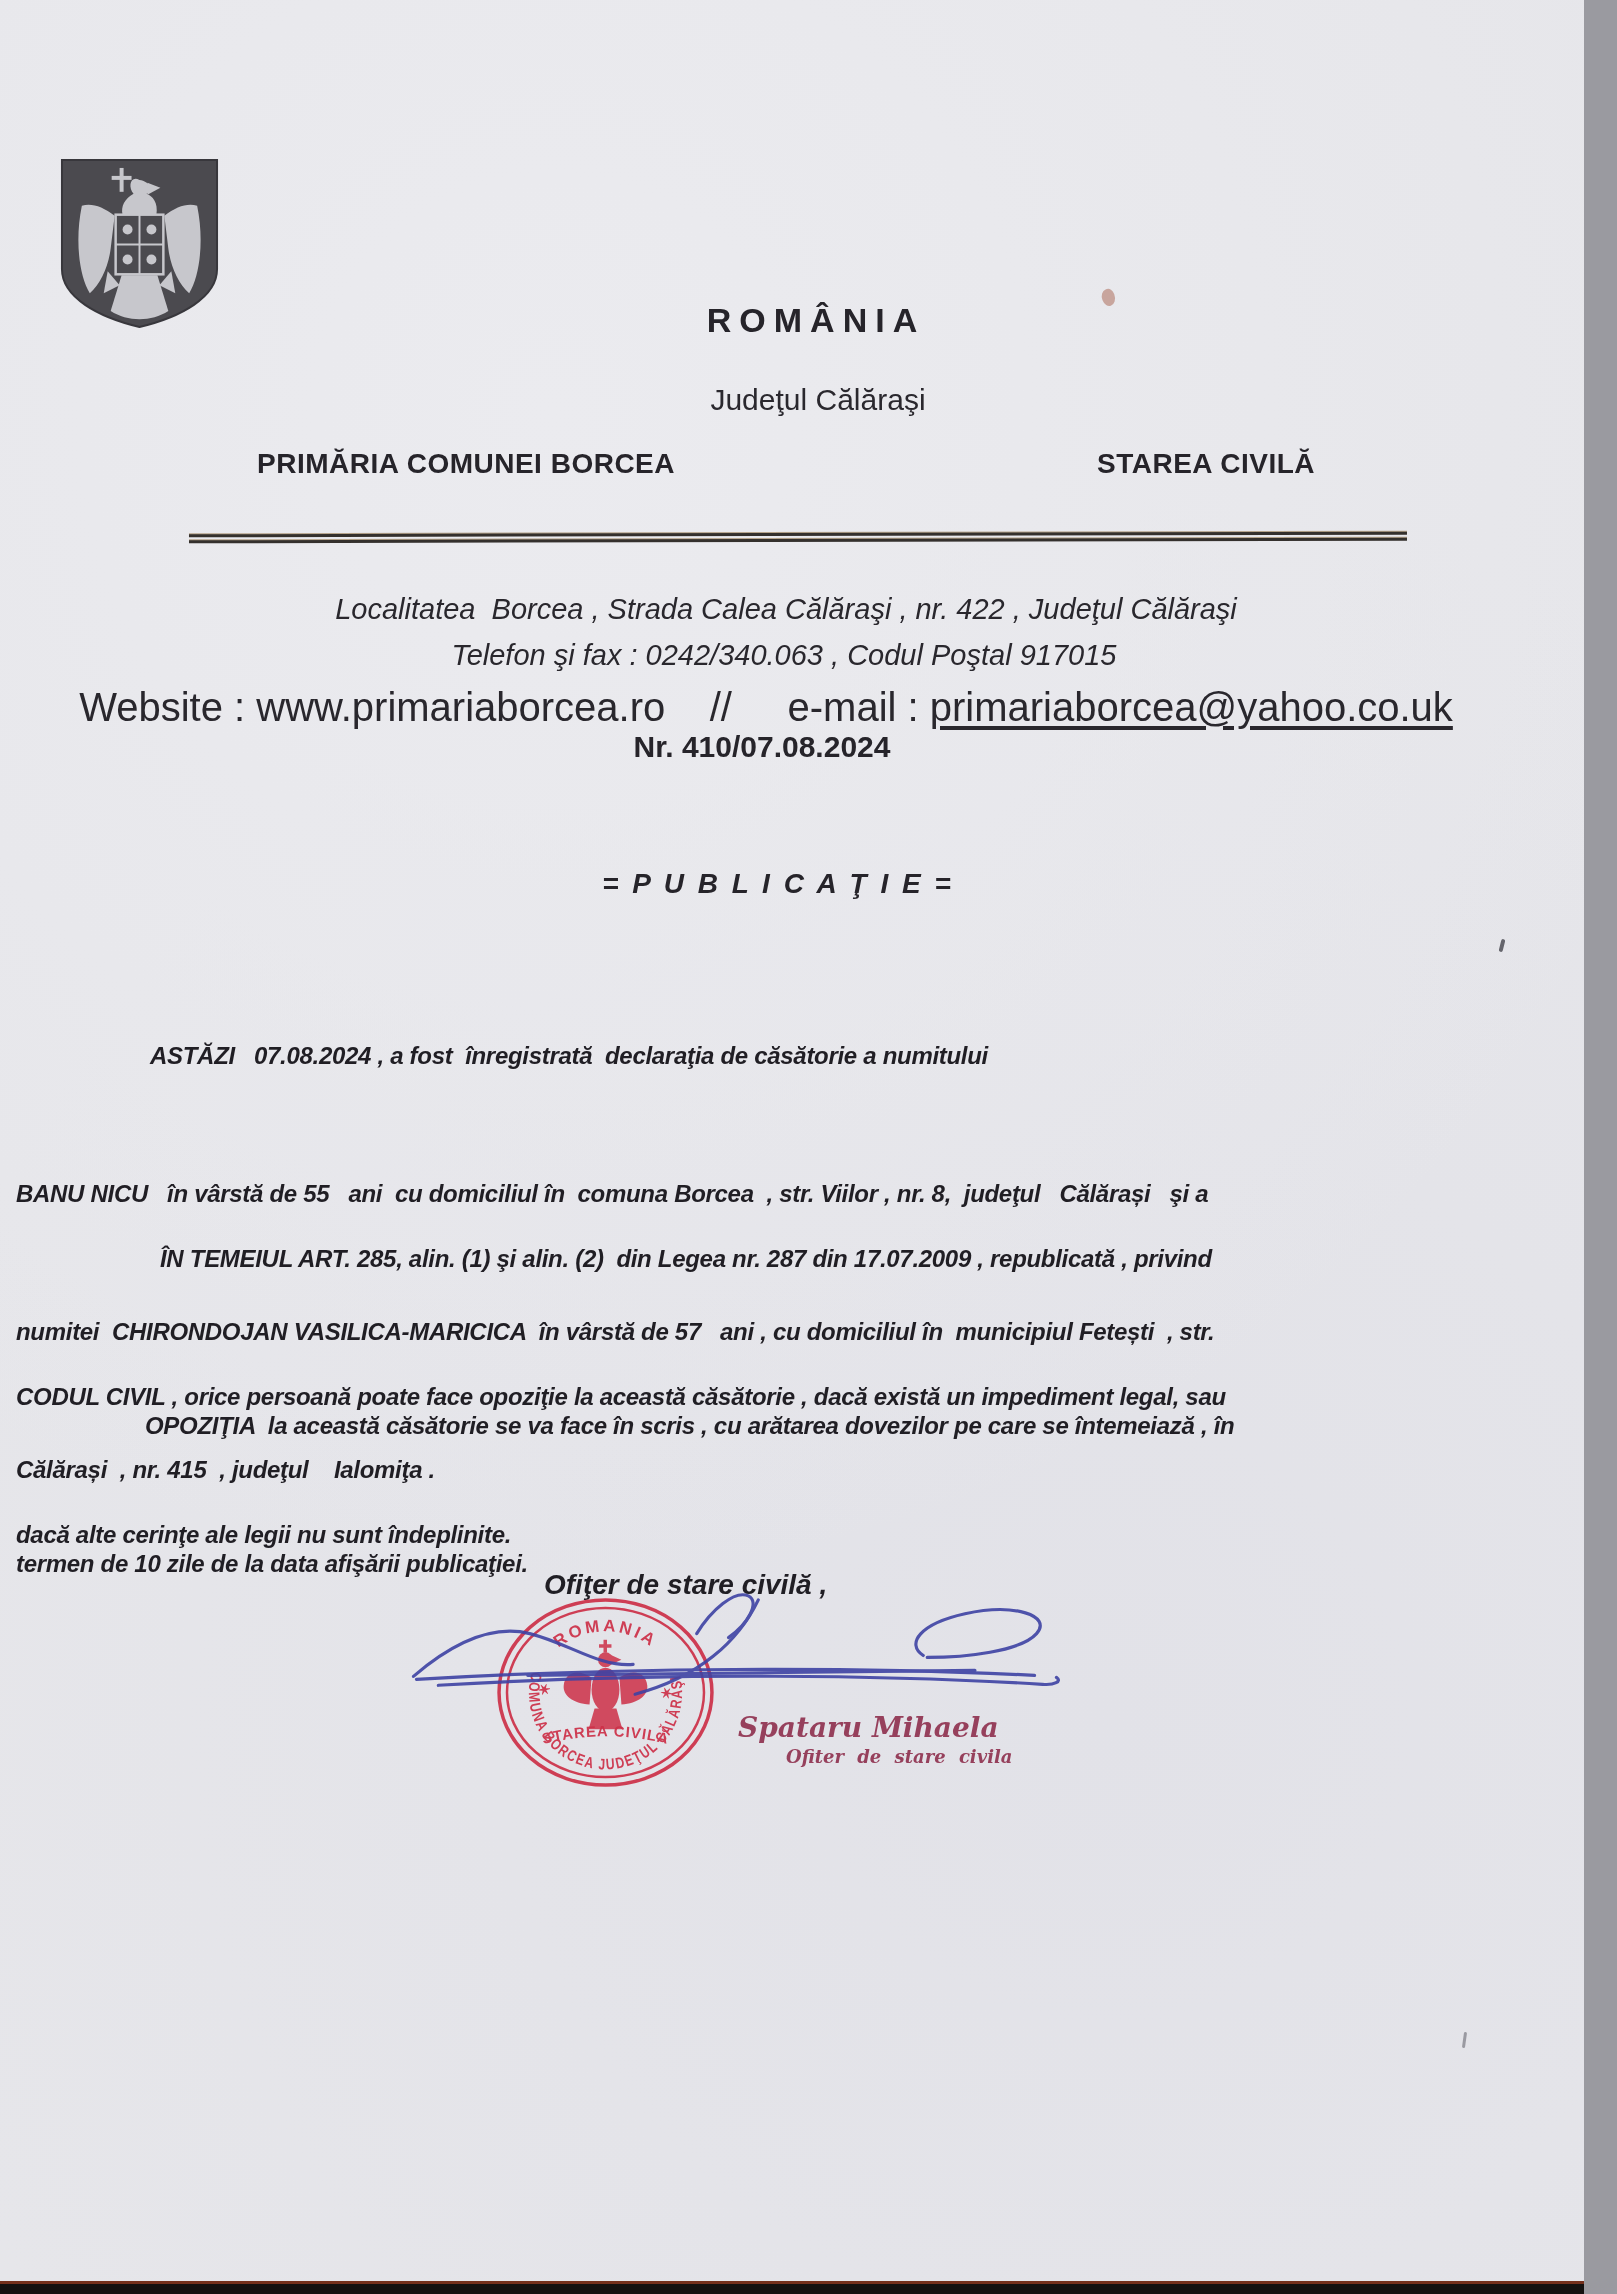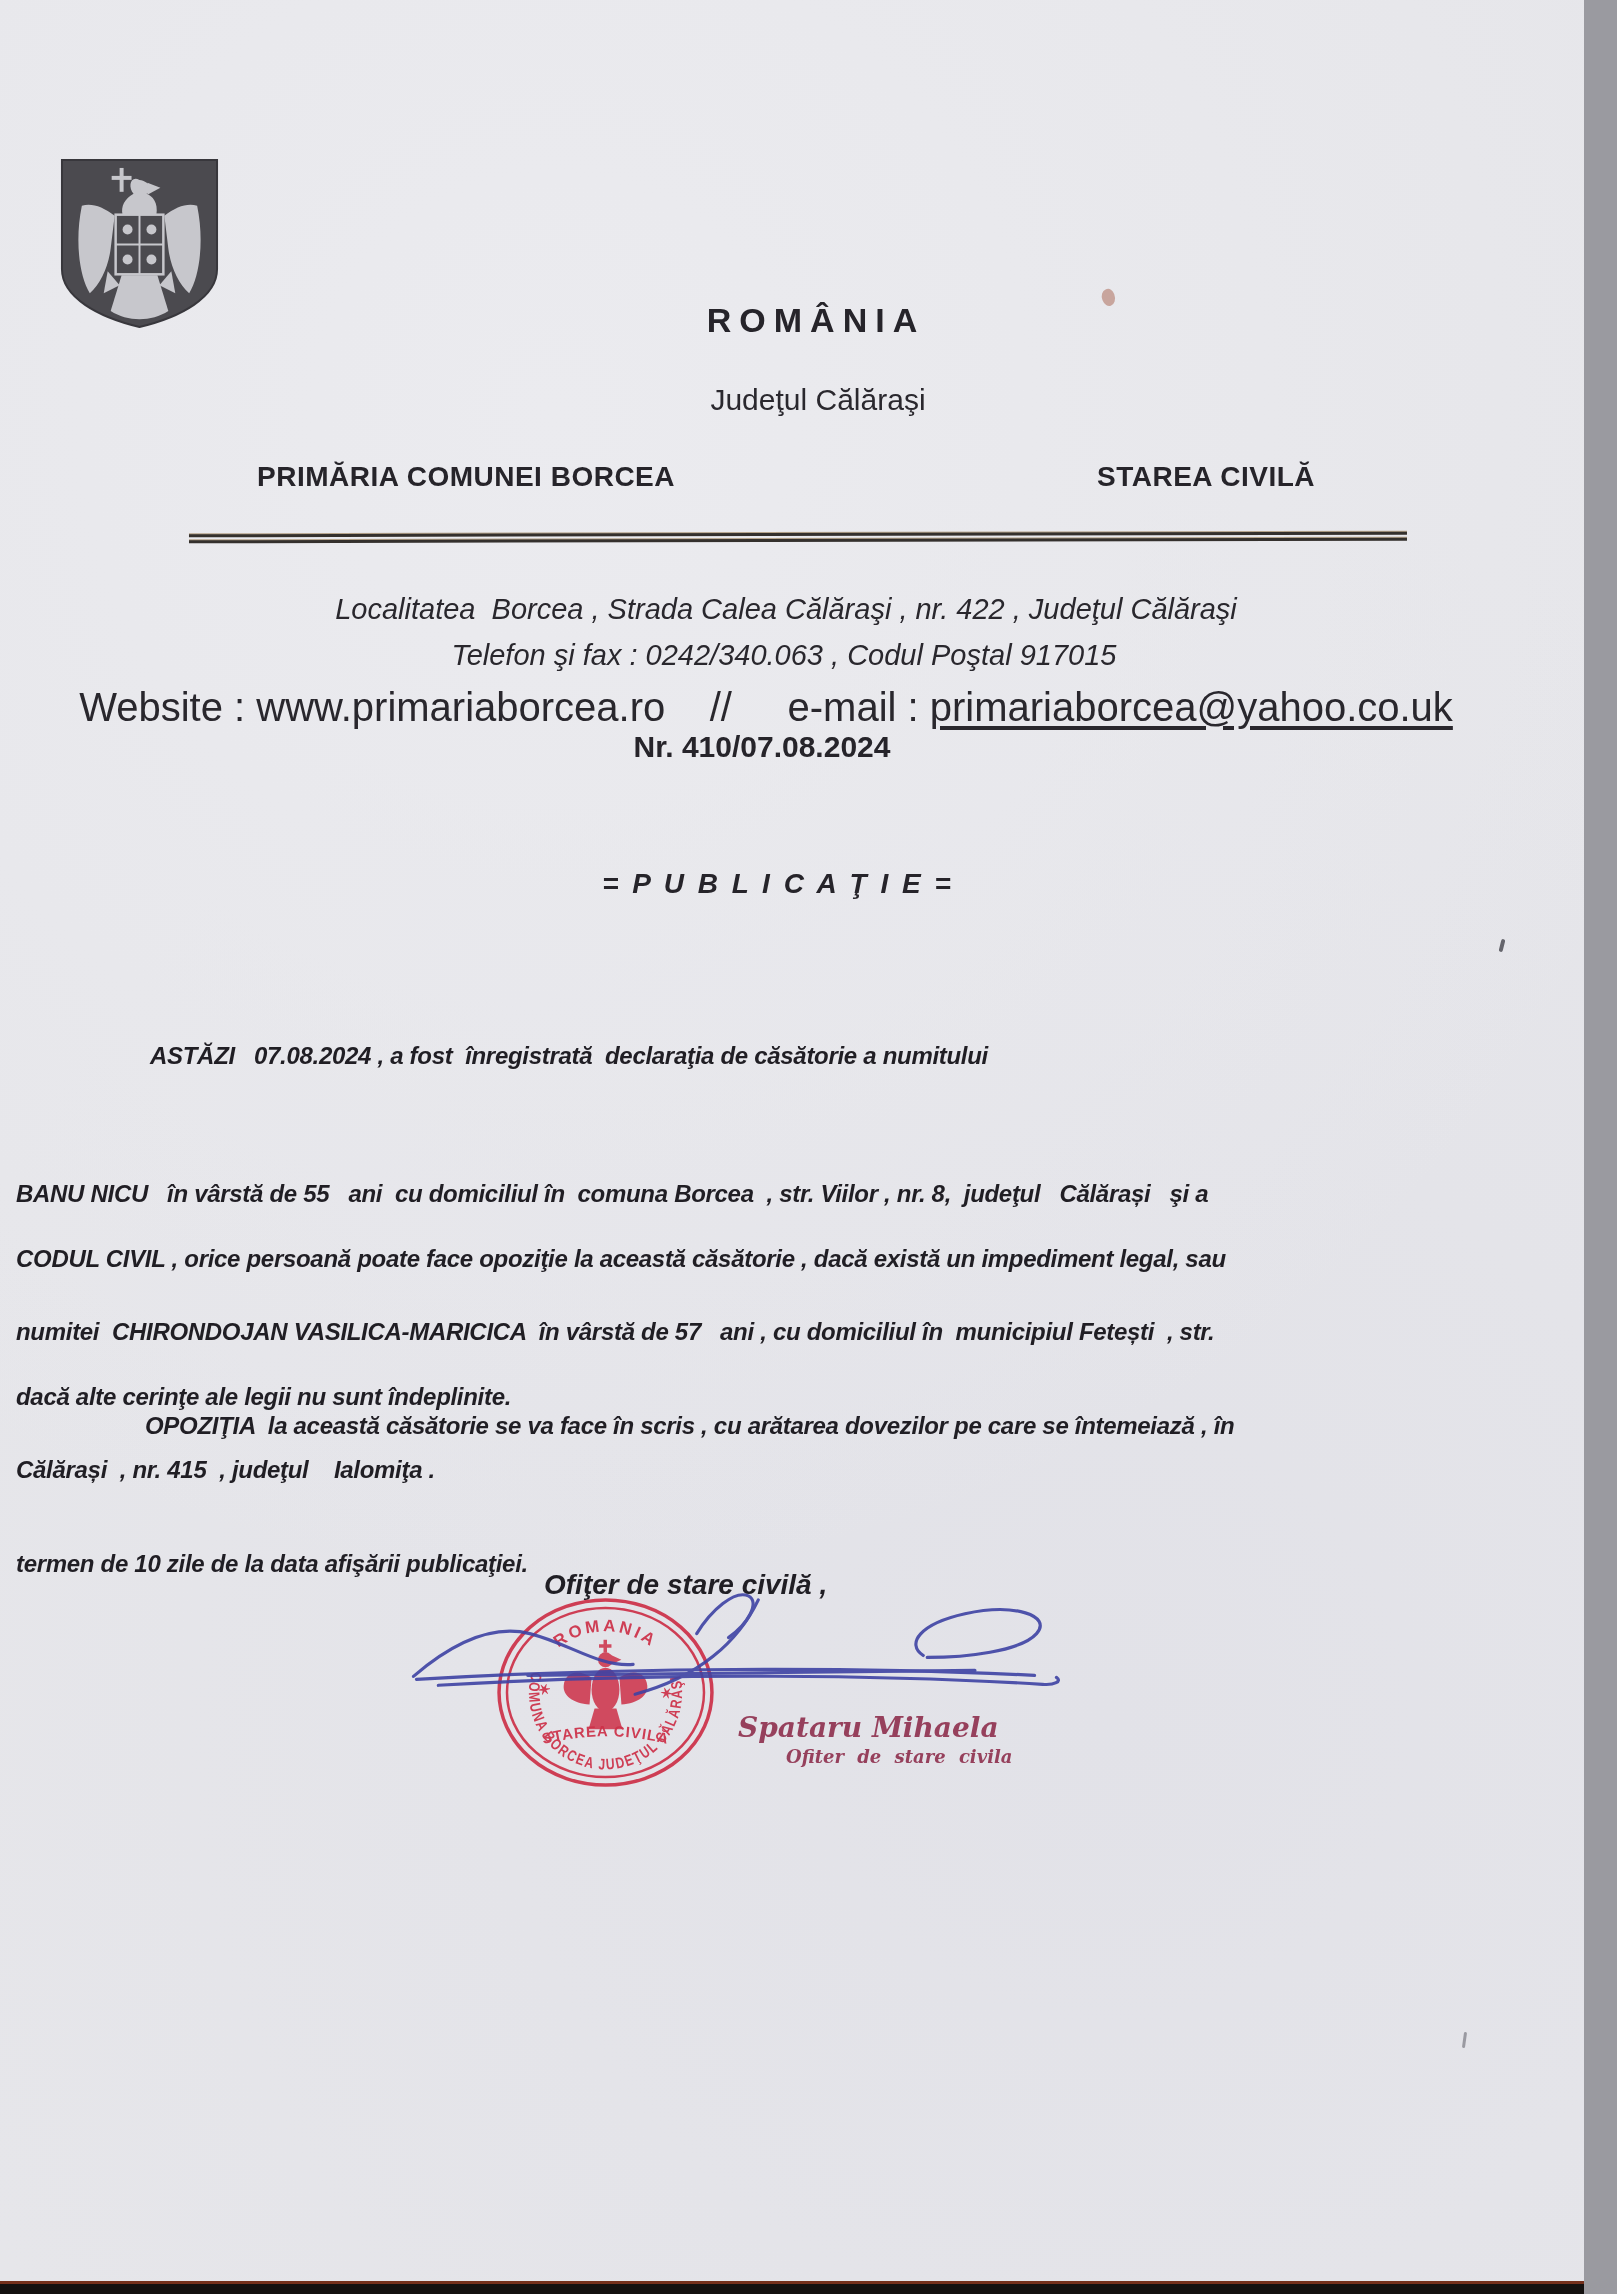--- a/index.html
+++ b/index.html
@@ -8,21 +8,21 @@
     background:#e6e6ea;
     background-image:radial-gradient(circle at 35% 18%, #ebebef 0%, rgba(235,235,239,0) 55%),
                      radial-gradient(circle at 70% 75%, #e2e2e8 0%, rgba(226,226,232,0) 60%);
     font-family:"Liberation Sans", sans-serif;
     color:#232127;
   }
   .abs{position:absolute;white-space:pre;}
   .cx{transform:translateX(-50%);}
   .country{font-size:34px;font-weight:bold;letter-spacing:8px;color:#26242a;}
   .county{font-size:30px;color:#2a282e;}
-  .office{font-size:28px;font-weight:bold;color:#26242a;letter-spacing:0.5px;margin-top:13px;}
+  .office{font-size:28px;font-weight:bold;color:#26242a;letter-spacing:0.5px;}
   .addr-italic{font-size:29px;font-style:italic;color:#29272d;}
   .weblimb{font-size:40px;color:#29272d;}
   .email-ul{text-decoration:underline;text-underline-offset:5px;}
   .docnr{font-size:30px;font-weight:bold;color:#26242a;}
   .pubtitle{font-size:28px;font-weight:bold;font-style:italic;letter-spacing:3px;color:#26242a;}
   .bodypara{font-size:24px;font-weight:bold;font-style:italic;line-height:46px;letter-spacing:-0.3px;color:#201e24;}
   .bodypara .line{white-space:pre;}
   .caption{font-size:28px;font-weight:bold;font-style:italic;color:#201e24;}
   .rule{position:absolute;left:189px;top:533px;width:1218px;transform:rotate(-0.12deg);}
   .rule .bar{height:3px;background:#34302d;margin-bottom:3px;box-shadow:0 -1px 0 rgba(138,106,58,.55);}
@@ -86,20 +86,21 @@
   <div class="abs cx pubtitle" style="left:778px;top:868px;">= P U B L I C A Ţ I E =</div>
 
   <div class="abs bodypara" style="left:16px;top:941px;">
     <div class="line" style="padding-left:134px;">ASTĂZI   07.08.2024 , a fost  înregistrată  declaraţia de căsătorie a numitului</div>
     <div class="line">BANU NICU   în vârstă de 55   ani  cu domiciliul în  comuna Borcea  , str. Viilor , nr. 8,  judeţul   Călărași   şi a</div>
     <div class="line">numitei  CHIRONDOJAN VASILICA-MARICICA  în vârstă de 57   ani , cu domiciliul în  municipiul Fetești  , str.</div>
     <div class="line">Călărași  , nr. 415  , judeţul    Ialomiţa .</div>
   </div>
 
   <div class="abs bodypara" style="left:16px;top:1144px;">
+    <div class="line" style="padding-left:144px;">ÎN TEMEIUL ART. 285, alin. (1) şi alin. (2)  din Legea nr. 287 din 17.07.2009 , republicată , privind</div>
     <div class="line">CODUL CIVIL , orice persoană poate face opoziţie la această căsătorie , dacă există un impediment legal, sau</div>
     <div class="line">dacă alte cerinţe ale legii nu sunt îndeplinite.</div>
   </div>
 
   <div class="abs bodypara" style="left:16px;top:1311px;">
     <div class="line" style="padding-left:129px;">OPOZIŢIA  la această căsătorie se va face în scris , cu arătarea dovezilor pe care se întemeiază , în</div>
     <div class="line">termen de 10 zile de la data afişării publicaţiei.</div>
   </div>
 
   <div class="abs caption" style="left:544px;top:1569px;">Ofiţer de stare civilă ,</div>

